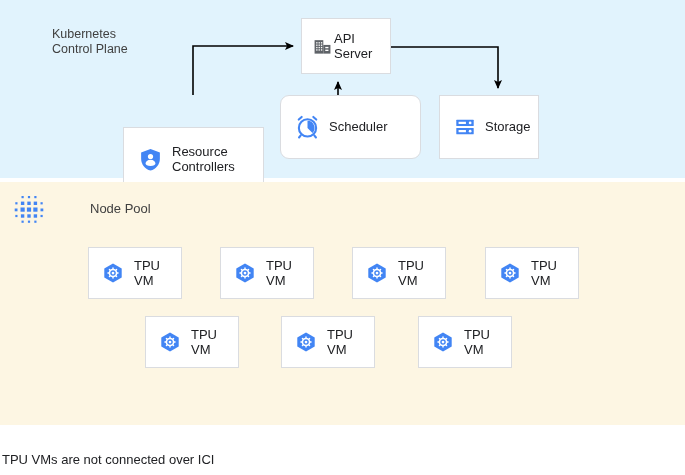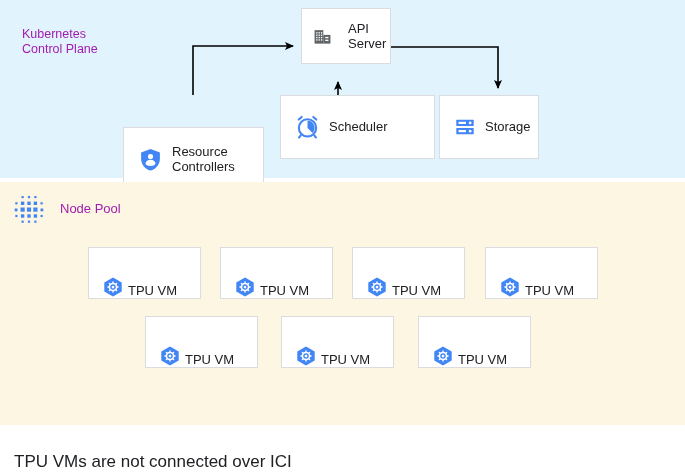--- a/index.html
+++ b/index.html
@@ -29,23 +29,24 @@
   .panel-node-pool {
     top: 182px;
     height: 243px;
     background: #fdf6e3;
   }
 
   
   .panel-title {
     position: absolute;
     font-size: 12.5px;
-    color: #a21caf;
+    color: #404040;
     line-height: 15px;
     white-space: pre-line;
+    margin-left: 30px;
   }
   .title-control-plane {
     left: 22px;
     top: 27px;
   }
   .title-node-pool {
     left: 60px;
     top: 201px;
     font-size: 13px;
   }
@@ -75,50 +76,49 @@
     color: #202124;
     line-height: 15.5px;
     white-space: pre-line;
   }
   .card-icon {
     flex: 0 0 auto;
     display: block;
   }
 
   
-  .card-api-server   { left: 301px; top: 8px;  width: 90px;  height: 56px; padding-left: 11px; gap: 16px; }
+  .card-api-server   { left: 301px; top: 18px;  width: 90px;  height: 56px; padding-left: 11px; gap: 2px; }
   .card-resource-ctl { left: 123px; top: 95px;  width: 141px; height: 64px; margin-top: 32px; }
-  .card-scheduler    { left: 280px; top: 95px;  width: 155px; height: 64px; }
+  .card-scheduler    { left: 280px; top: 95px;  width: 141px; height: 64px; border-radius: 9px; }
   .card-storage      { left: 439px; top: 95px;  width: 100px; height: 64px; }
 
   
   .card-tpu {
-    width: 113px;
+    width: 94px;
     height: 52px;
     padding-left: 13px;
-    gap: 4px;
-    align-items: flex-end;
+    gap: 10px;
   }
 
   
   .arrows {
     position: absolute;
     left: 0;
     top: 0;
     width: 685px;
     height: 475px;
     pointer-events: none;
   }
 
   
   .caption {
     position: absolute;
-    left: 14px;
+    left: 2px;
     top: 452px;
-    font-size: 17px;
+    font-size: 13px;
     color: #202124;
   }
 </style>
 </head>
 <body>
 
 <div class="panel panel-control-plane"></div>
 
 <div class="panel-title title-control-plane">Kubernetes
 Control Plane</div>

